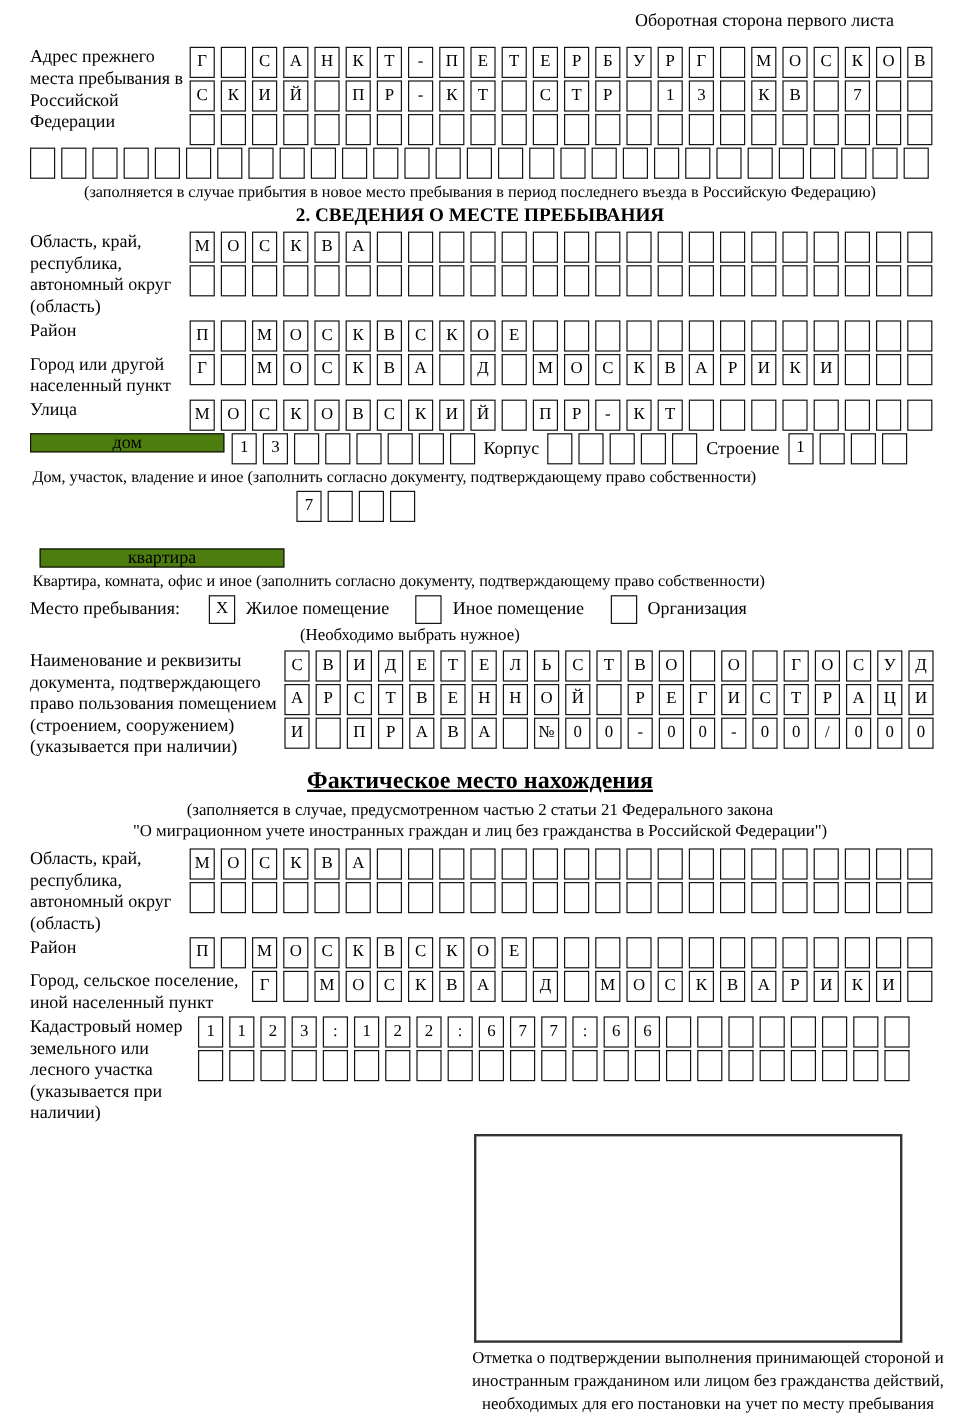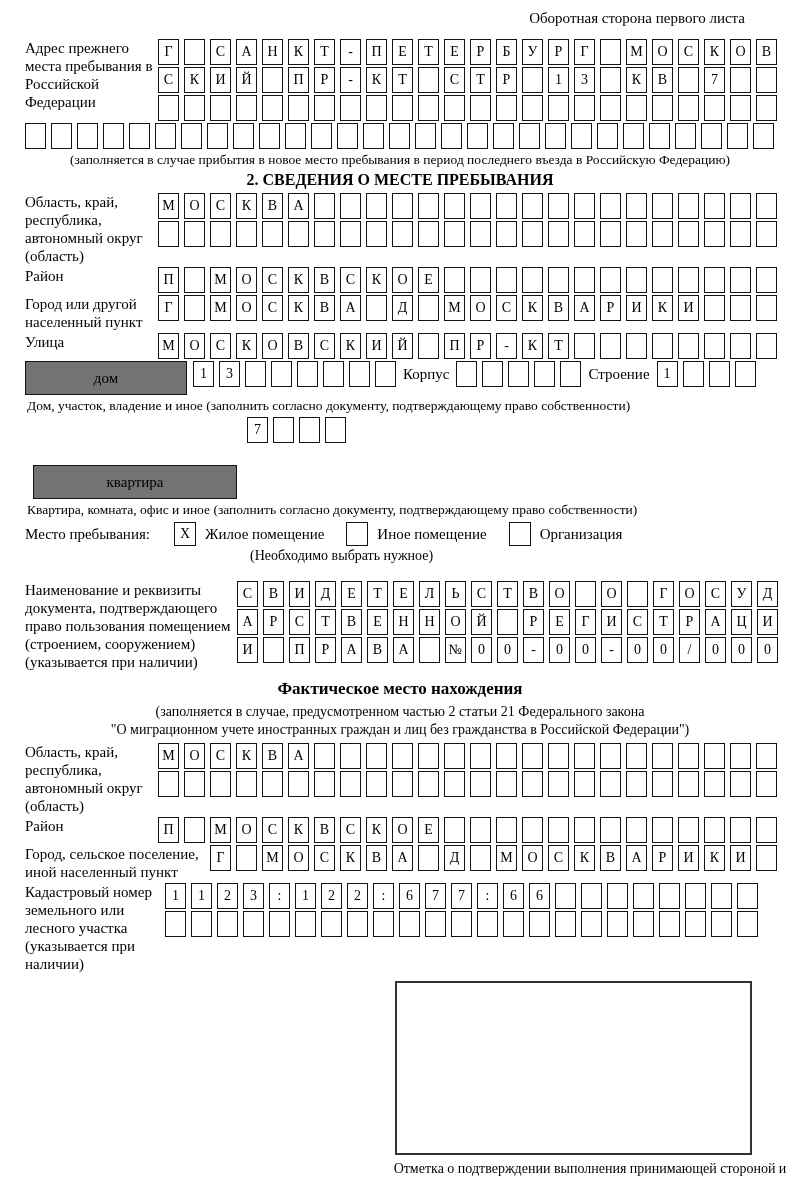--- a/index.html
+++ b/index.html
@@ -20,39 +20,39 @@
   .cellrow{display:flex;gap:5px;}
   .cell{
     box-sizing:border-box;width:21px;height:26px;flex-shrink:0;
     border:1.5px solid #141414;display:flex;align-items:center;justify-content:center;
     font-size:14px;line-height:1;background:#fff;
   }
   .fullrow{margin-top:2px;}
   .note-center{font-size:13.5px;text-align:center;margin:3px 0 2px 0;}
   .note-left{font-size:13.5px;text-align:left;margin:3px 0 3px 2px;}
   .sec-title{font-size:16px;font-weight:bold;text-align:center;margin:3px 0 4px 0;}
-  .sub-title{font-size:17px;font-weight:bold;text-align:center;margin:8px 0 4px 0;}
+  .sub-title{font-size:20px;font-weight:bold;text-align:center;margin:8px 0 4px 0;text-decoration:underline;}
   .sub-note{font-size:14px;text-align:center;line-height:18px;margin:0 0 4px 0;}
   .houserow{display:flex;align-items:flex-start;margin:2px 0 0 0;}
   .widebox{
-    box-sizing:border-box;height:34px;border:1.5px solid #141414;
-    display:flex;align-items:center;justify-content:center;font-size:15px;background:#737373;flex-shrink:0;
+    box-sizing:border-box;height:16px;border:1.5px solid #141414;
+    display:flex;align-items:center;justify-content:center;font-size:15px;background:#4d7c0f;flex-shrink:0;
   }
   .wb-house{width:162px;margin-right:6px;}
   .wb-apt{width:204px;margin-left:8px;margin-right:10px;margin-top:48px;}
   .inline-label{font-size:15px;line-height:26px;padding:0 7px;white-space:nowrap;}
   .stayrow{display:flex;align-items:center;margin:4px 0 0 0;}
   .stay-label{font-size:15px;margin-right:24px;white-space:nowrap;}
   .stay-opt-label{font-size:15px;margin:0 22px 0 9px;white-space:nowrap;}
   .checkcell{
     box-sizing:border-box;width:22px;height:24px;border:1.5px solid #141414;
     display:flex;align-items:center;justify-content:center;font-size:14px;background:#fff;flex-shrink:0;
   }
   .choose-note{font-size:14px;margin:2px 0 2px 225px;}
-  .docblock{margin-top:17px;}
+  .docblock{margin-top:4px;}
   .bigbox{
     box-sizing:border-box;width:357px;height:174px;border:2px solid #333;
     margin:8px 0 4px 370px;background:#fff;
   }
   .bigbox-caption{
     width:440px;margin-left:345px;font-size:14px;line-height:19px;text-align:center;
   }
 </style>
 </head>
 <body>

